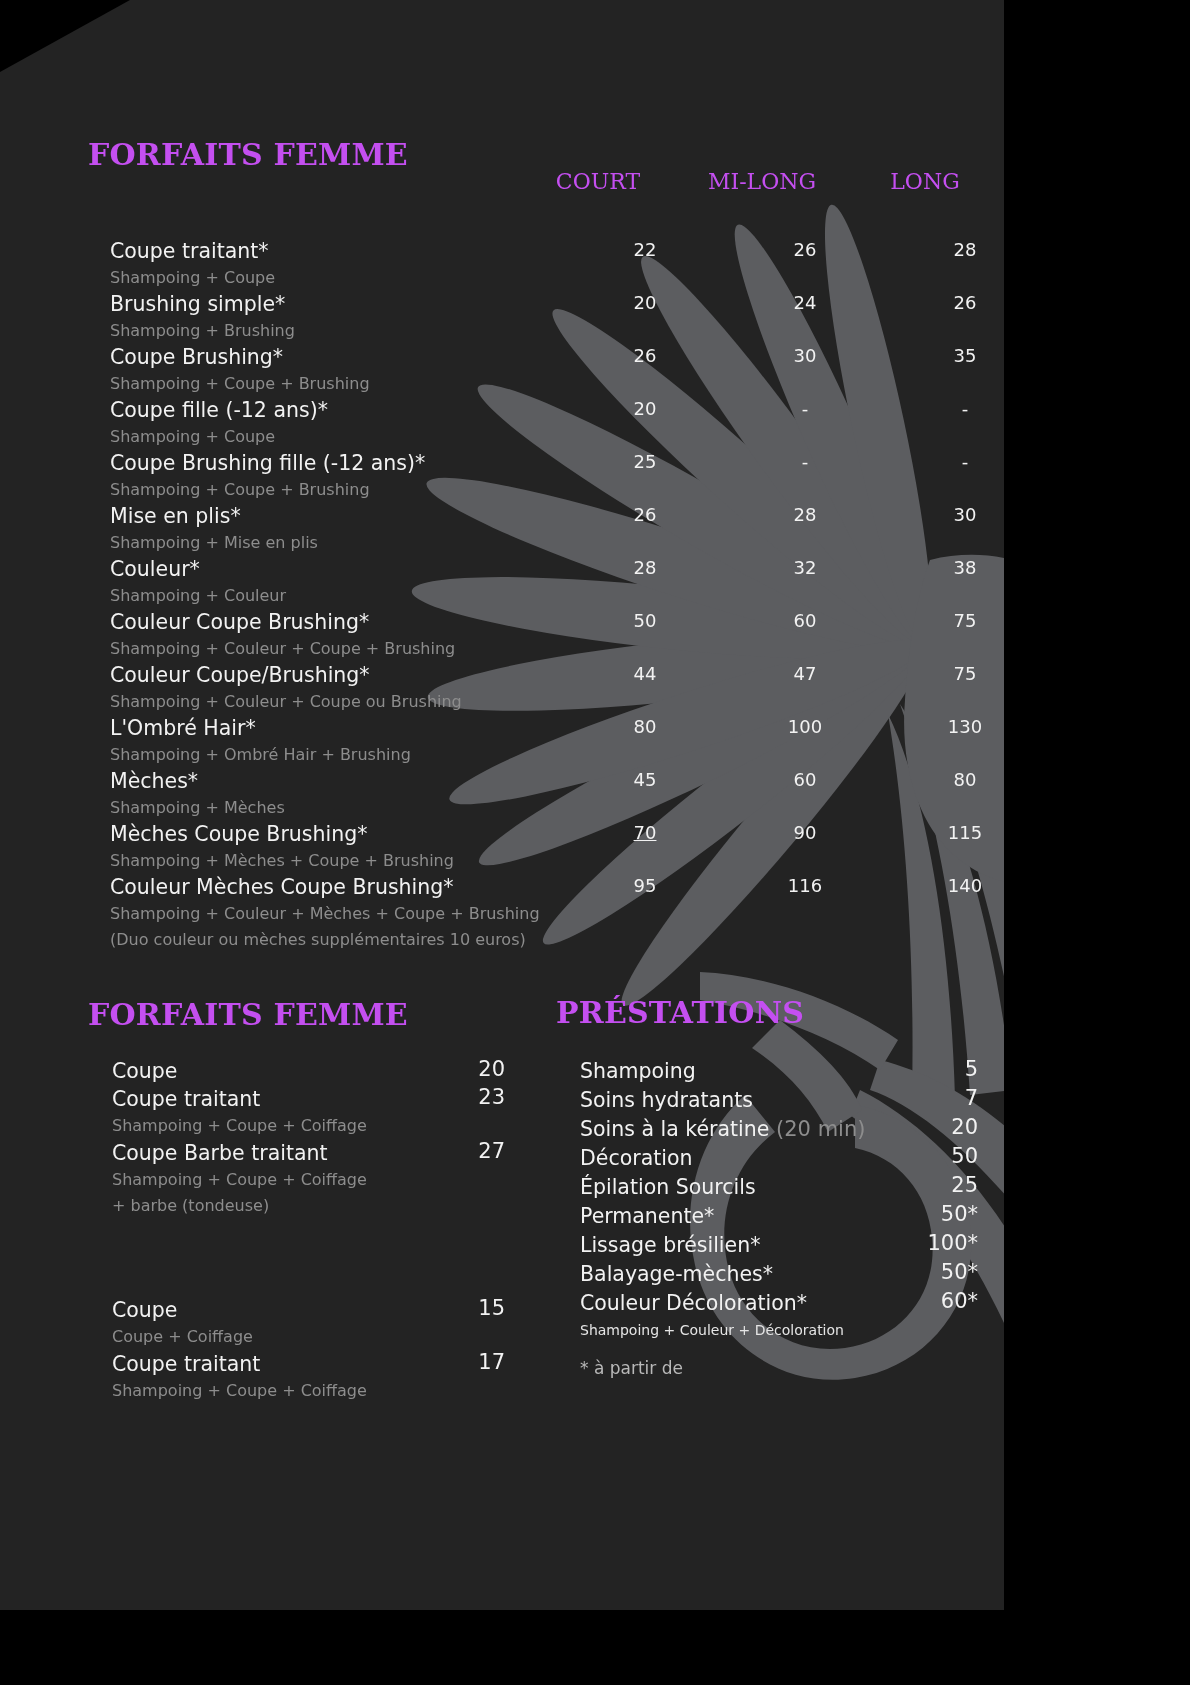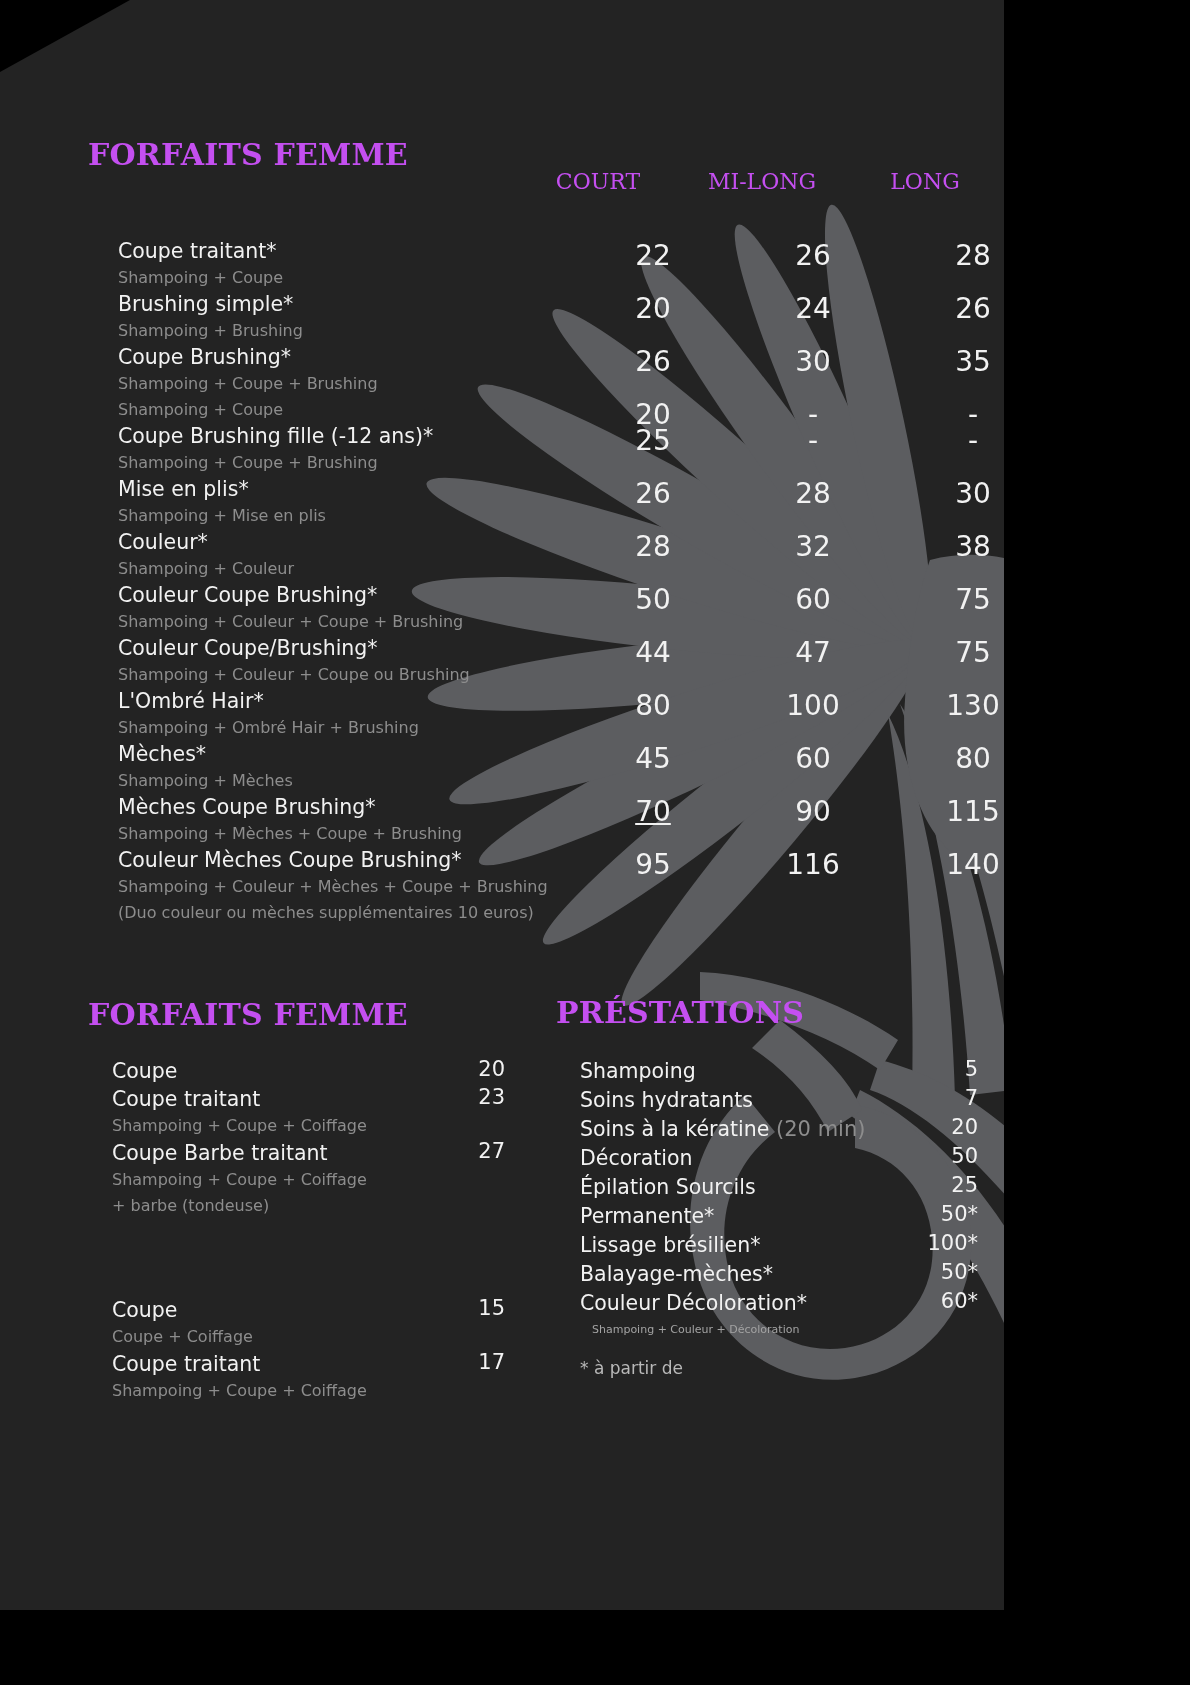--- a/index.html
+++ b/index.html
@@ -42,34 +42,34 @@
     font-family:"DejaVu Serif","Liberation Serif",serif;
     font-weight:400;color:#c44ff0;font-size:22px;white-space:nowrap;
     text-align:center;
   }
   #h-court{left:553px;width:90px;}
   #h-milong{left:707px;width:110px;}
   #h-long{left:884px;width:82px;}
 
   
   #femme{
-    position:absolute;left:118px;top:238px;width:990px;
+    position:absolute;left:110px;top:238px;width:990px;
   }
   .frow{position:relative;}
   .fname{
     color:#f2f2f2;font-size:20.5px;line-height:27px;white-space:nowrap;
   }
   .fsub{
     color:#8d8d8d;font-size:16px;line-height:26px;white-space:nowrap;
   }
   .fprices{
     position:absolute;right:0;top:0;width:500px;height:100%;
   }
   .p{
-    position:absolute;color:#f2f2f2;font-size:28px;text-align:center;
+    position:absolute;color:#f2f2f2;font-size:18px;text-align:center;
     white-space:nowrap;
   }
   .p.c1{left:0px;width:90px;}
   .p.c2{left:160px;width:90px;}
   .p.c3{left:320px;width:90px;}
 
   
   .list{position:absolute;}
   .li{position:relative;}
   .li .nm{
@@ -83,21 +83,21 @@
     white-space:nowrap;text-align:right;
   }
 
   #homme{left:112px;top:1057px;width:393px;}
   #junior{left:112px;top:1296px;width:393px;}
   #presta{left:580px;top:1057px;width:398px;}
 
   #presta .li .nm{line-height:29px;}
   .dim{color:#8d8d8d;font-size:21px;}
   .presta-sub{
-    color:#a3a3a3;font-size:11px;line-height:24px;white-space:nowrap;margin-left:12px;
+    color:#e5e5e5;font-size:14px;line-height:24px;white-space:nowrap;
   }
   .footnote{
     color:#b9b9b9;font-size:17px;line-height:24px;margin-top:14px;white-space:nowrap;
   }
 </style>
 </head>
 <body>
 
 <div id="page">
   <div class="card"></div>
@@ -200,20 +200,21 @@
         <div class="frow">
           <div class="fname">Coupe Brushing*</div>
           <div class="fsub">Shampoing + Coupe + Brushing</div>
           <div class="fprices">
             <div class="p c1" style="top: 1px;">26</div>
             <div class="p c2" style="top: 1px;">30</div>
             <div class="p c3" style="top: 1px;">35</div>
           </div>
         </div>
         <div class="frow">
+          <div class="fname">Coupe fille (-12 ans)*</div>
           <div class="fsub">Shampoing + Coupe</div>
           <div class="fprices">
             <div class="p c1" style="top: 1px;">20</div>
             <div class="p c2" style="top: 1px;">-</div>
             <div class="p c3" style="top: 1px;">-</div>
           </div>
         </div>
         <div class="frow">
           <div class="fname">Coupe Brushing fille (-12 ans)*</div>
           <div class="fsub">Shampoing + Coupe + Brushing</div>

